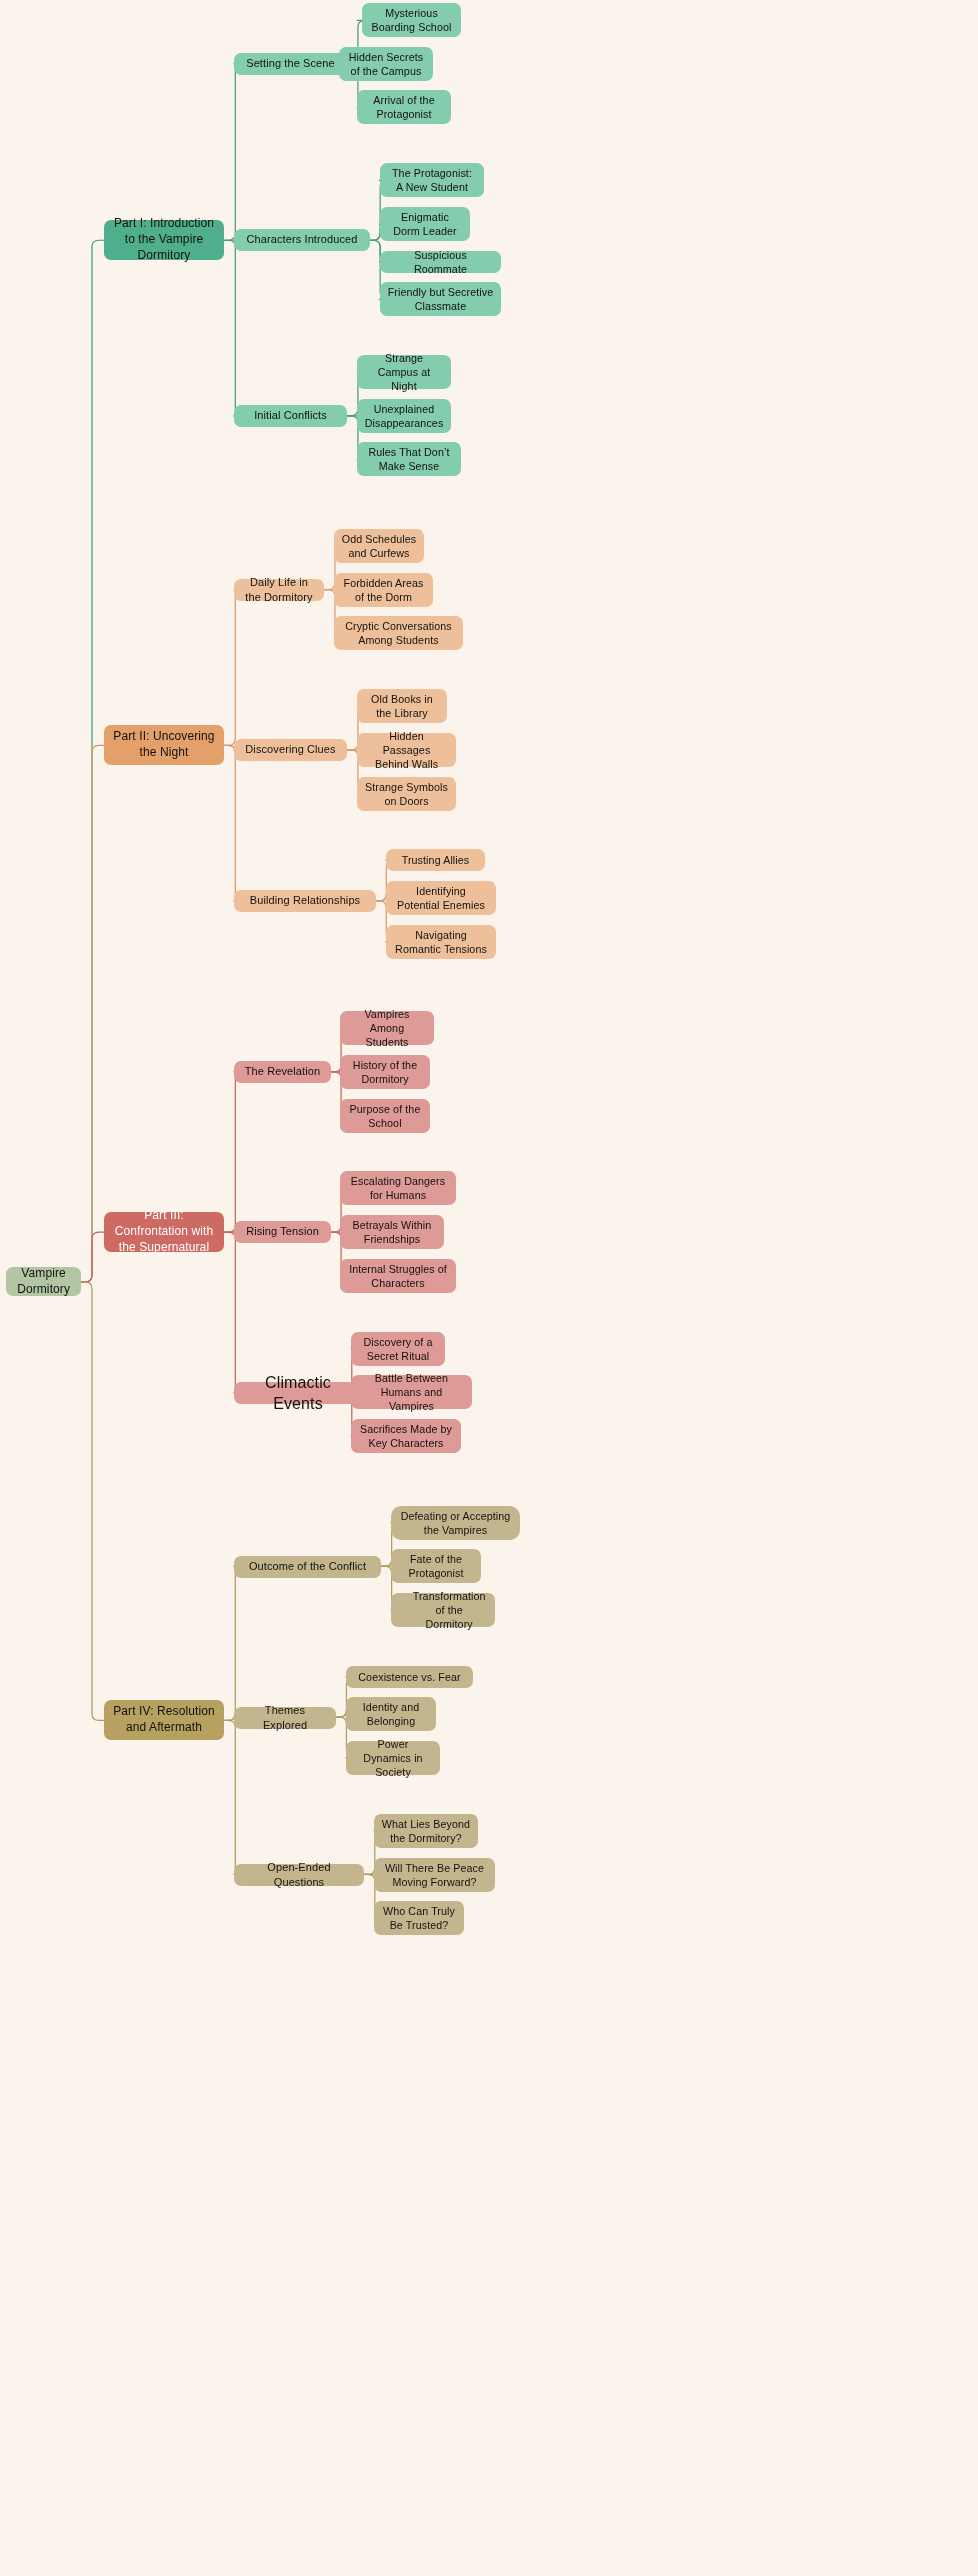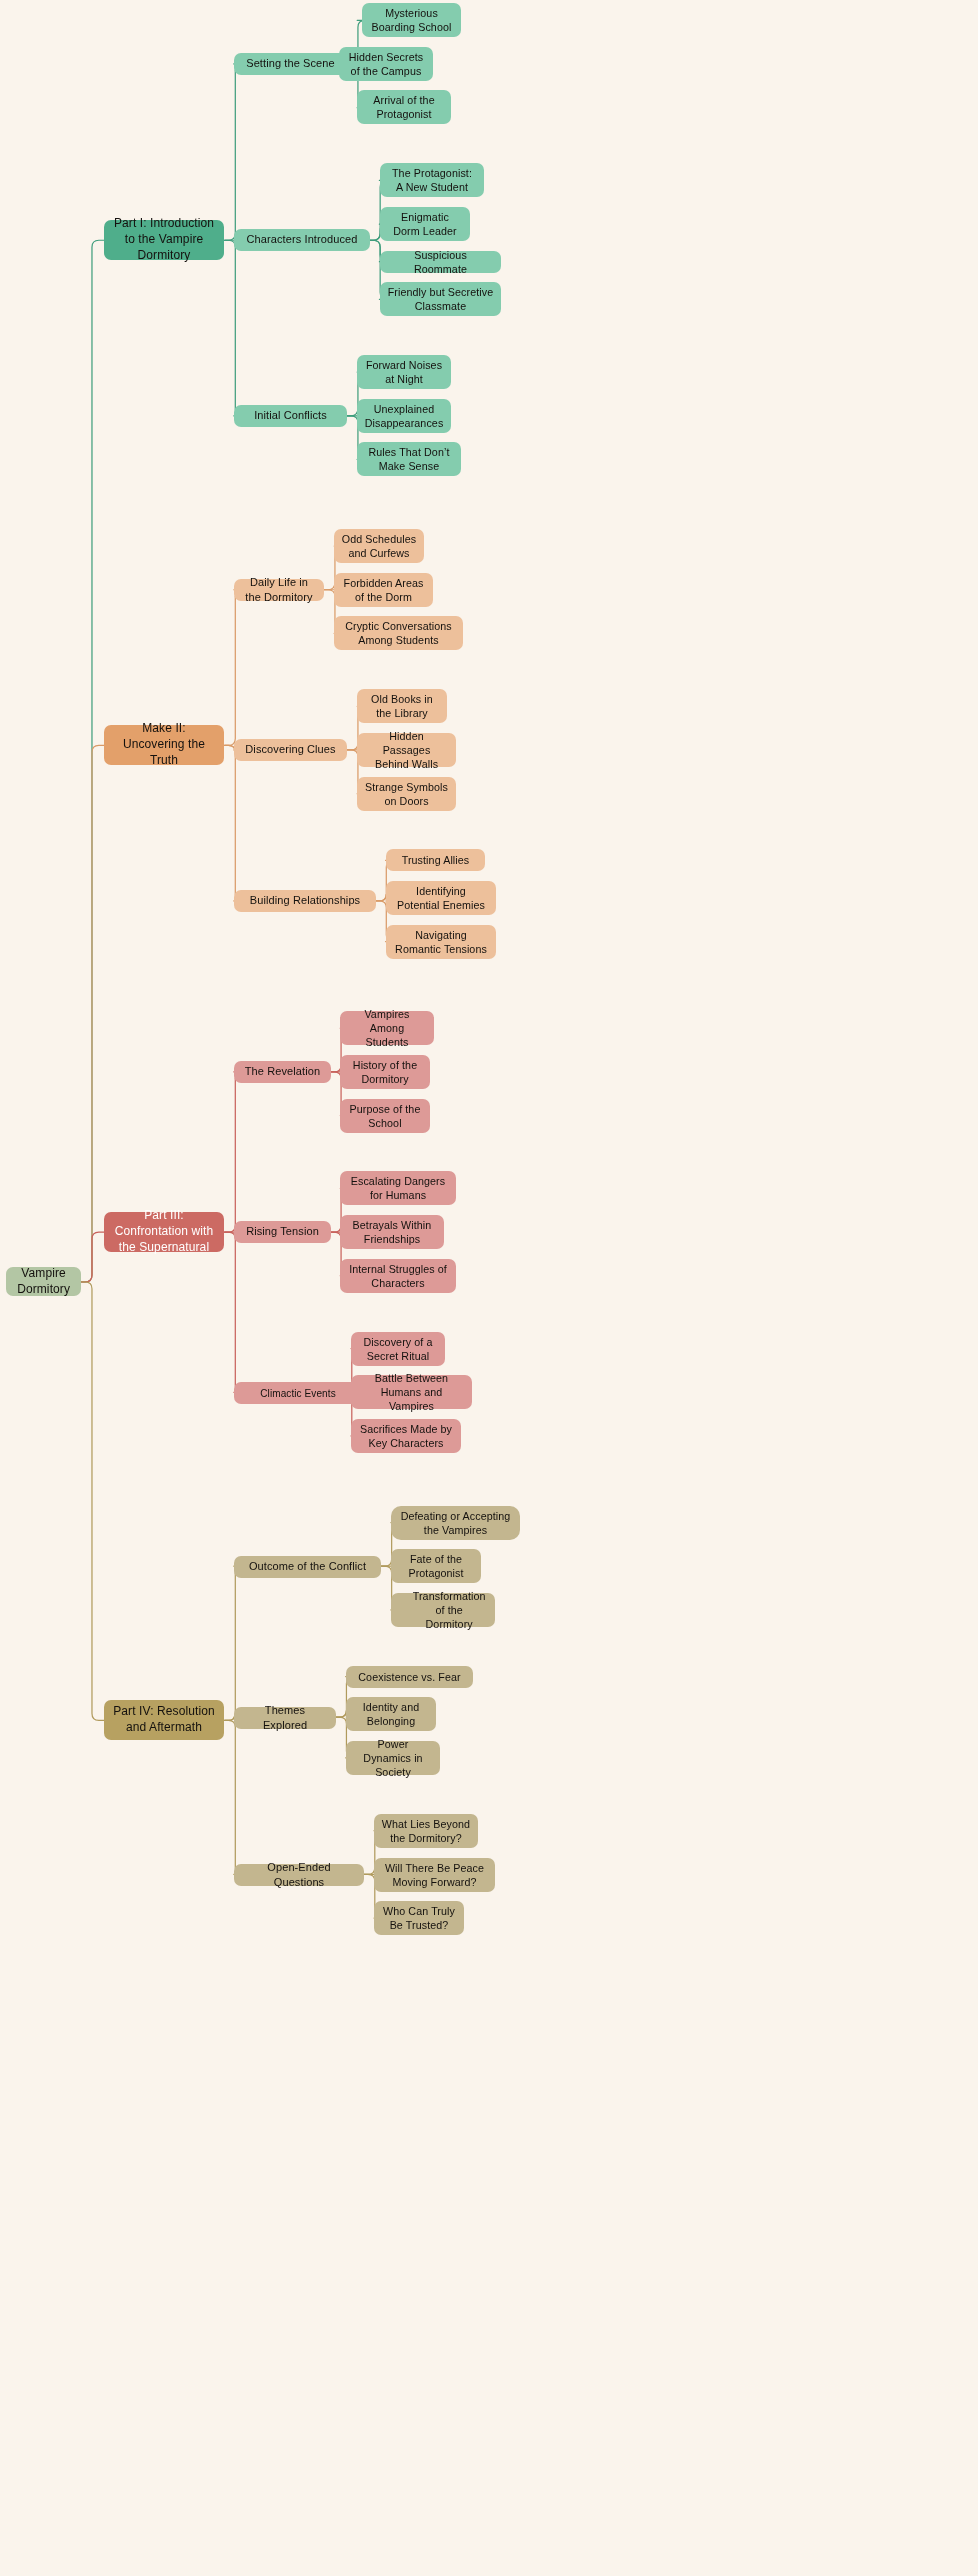--- a/index.html
+++ b/index.html
@@ -136,30 +136,30 @@
       <div class="node leaf" style="left: 380px; top: 251px; width: 121px; height: 21.5px; background: rgb(132, 204, 174); font-size: 10.7px;">
         <span>Suspicious Roommate</span>
       </div>
       <div class="node leaf" style="left: 380px; top: 282px; width: 121px; height: 34px; background: rgb(132, 204, 174); font-size: 10.7px;">
         <span>Friendly but Secretive Classmate</span>
       </div>
       <div class="node level2" style="left: 234px; top: 405px; width: 113px; height: 21.5px; background: rgb(132, 204, 174); font-size: 11px;">
         <span>Initial Conflicts</span>
       </div>
       <div class="node leaf" style="left: 357px; top: 355px; width: 94px; height: 34px; background: rgb(132, 204, 174); font-size: 10.7px;">
-        <span>Forward Noises at Night</span>
+        <span>Strange Campus at Night</span>
       </div>
       <div class="node leaf" style="left: 357px; top: 399px; width: 94px; height: 34px; background: rgb(132, 204, 174); font-size: 10.7px;">
         <span>Unexplained Disappearances</span>
       </div>
       <div class="node leaf" style="left: 357px; top: 442px; width: 104px; height: 34px; background: rgb(132, 204, 174); font-size: 10.7px;">
         <span>Rules That Don’t Make Sense</span>
       </div>
       <div class="node level1" style="left: 104px; top: 725px; width: 120px; height: 40px; background: rgb(227, 160, 106); font-size: 12px;">
-        <span>Make II: Uncovering the Truth</span>
+        <span>Part II: Uncovering the Night</span>
       </div>
       <div class="node level2" style="left: 234px; top: 579px; width: 90px; height: 21.5px; background: rgb(237, 192, 155); font-size: 11px;">
         <span>Daily Life in the Dormitory</span>
       </div>
       <div class="node leaf" style="left: 334px; top: 529px; width: 90px; height: 34px; background: rgb(237, 192, 155); font-size: 10.7px;">
         <span>Odd Schedules and Curfews</span>
       </div>
       <div class="node leaf" style="left: 334px; top: 573px; width: 99px; height: 34px; background: rgb(237, 192, 155); font-size: 10.7px;">
         <span>Forbidden Areas of the Dorm</span>
       </div>
@@ -210,21 +210,21 @@
       </div>
       <div class="node leaf" style="left: 340px; top: 1171px; width: 116px; height: 34px; background: rgb(221, 154, 151); font-size: 10.7px;">
         <span>Escalating Dangers for Humans</span>
       </div>
       <div class="node leaf" style="left: 340px; top: 1215px; width: 104px; height: 34px; background: rgb(221, 154, 151); font-size: 10.7px;">
         <span>Betrayals Within Friendships</span>
       </div>
       <div class="node leaf" style="left: 340px; top: 1259px; width: 116px; height: 34px; background: rgb(221, 154, 151); font-size: 10.7px;">
         <span>Internal Struggles of Characters</span>
       </div>
-      <div class="node level2" style="left: 234px; top: 1382px; width: 128px; height: 21.5px; background: rgb(221, 154, 151); font-size: 10px; align-items: flex-end;">
+      <div class="node level2" style="left: 234px; top: 1382px; width: 128px; height: 21.5px; background: rgb(221, 154, 151); font-size: 16px;">
         <span>Climactic Events</span>
       </div>
       <div class="node leaf" style="left: 351px; top: 1332px; width: 94px; height: 34px; background: rgb(221, 154, 151); font-size: 10.7px;">
         <span>Discovery of a Secret Ritual</span>
       </div>
       <div class="node leaf" style="left: 351px; top: 1375px; width: 121px; height: 34px; background: rgb(221, 154, 151); font-size: 10.7px;">
         <span>Battle Between Humans and Vampires</span>
       </div>
       <div class="node leaf" style="left: 351px; top: 1419px; width: 110px; height: 34px; background: rgb(221, 154, 151); font-size: 10.7px;">
         <span>Sacrifices Made by Key Characters</span>

